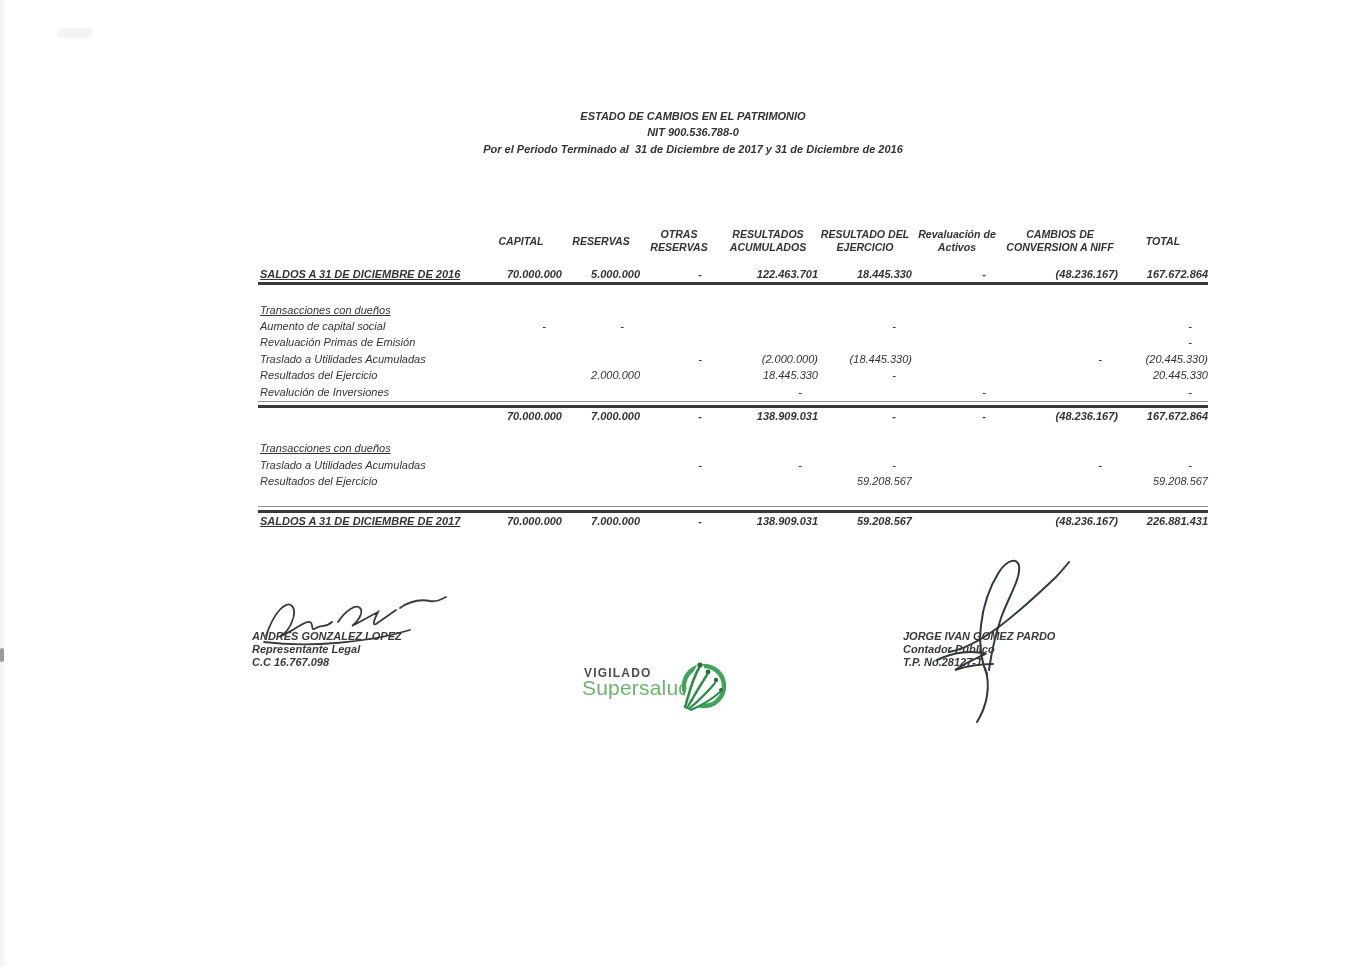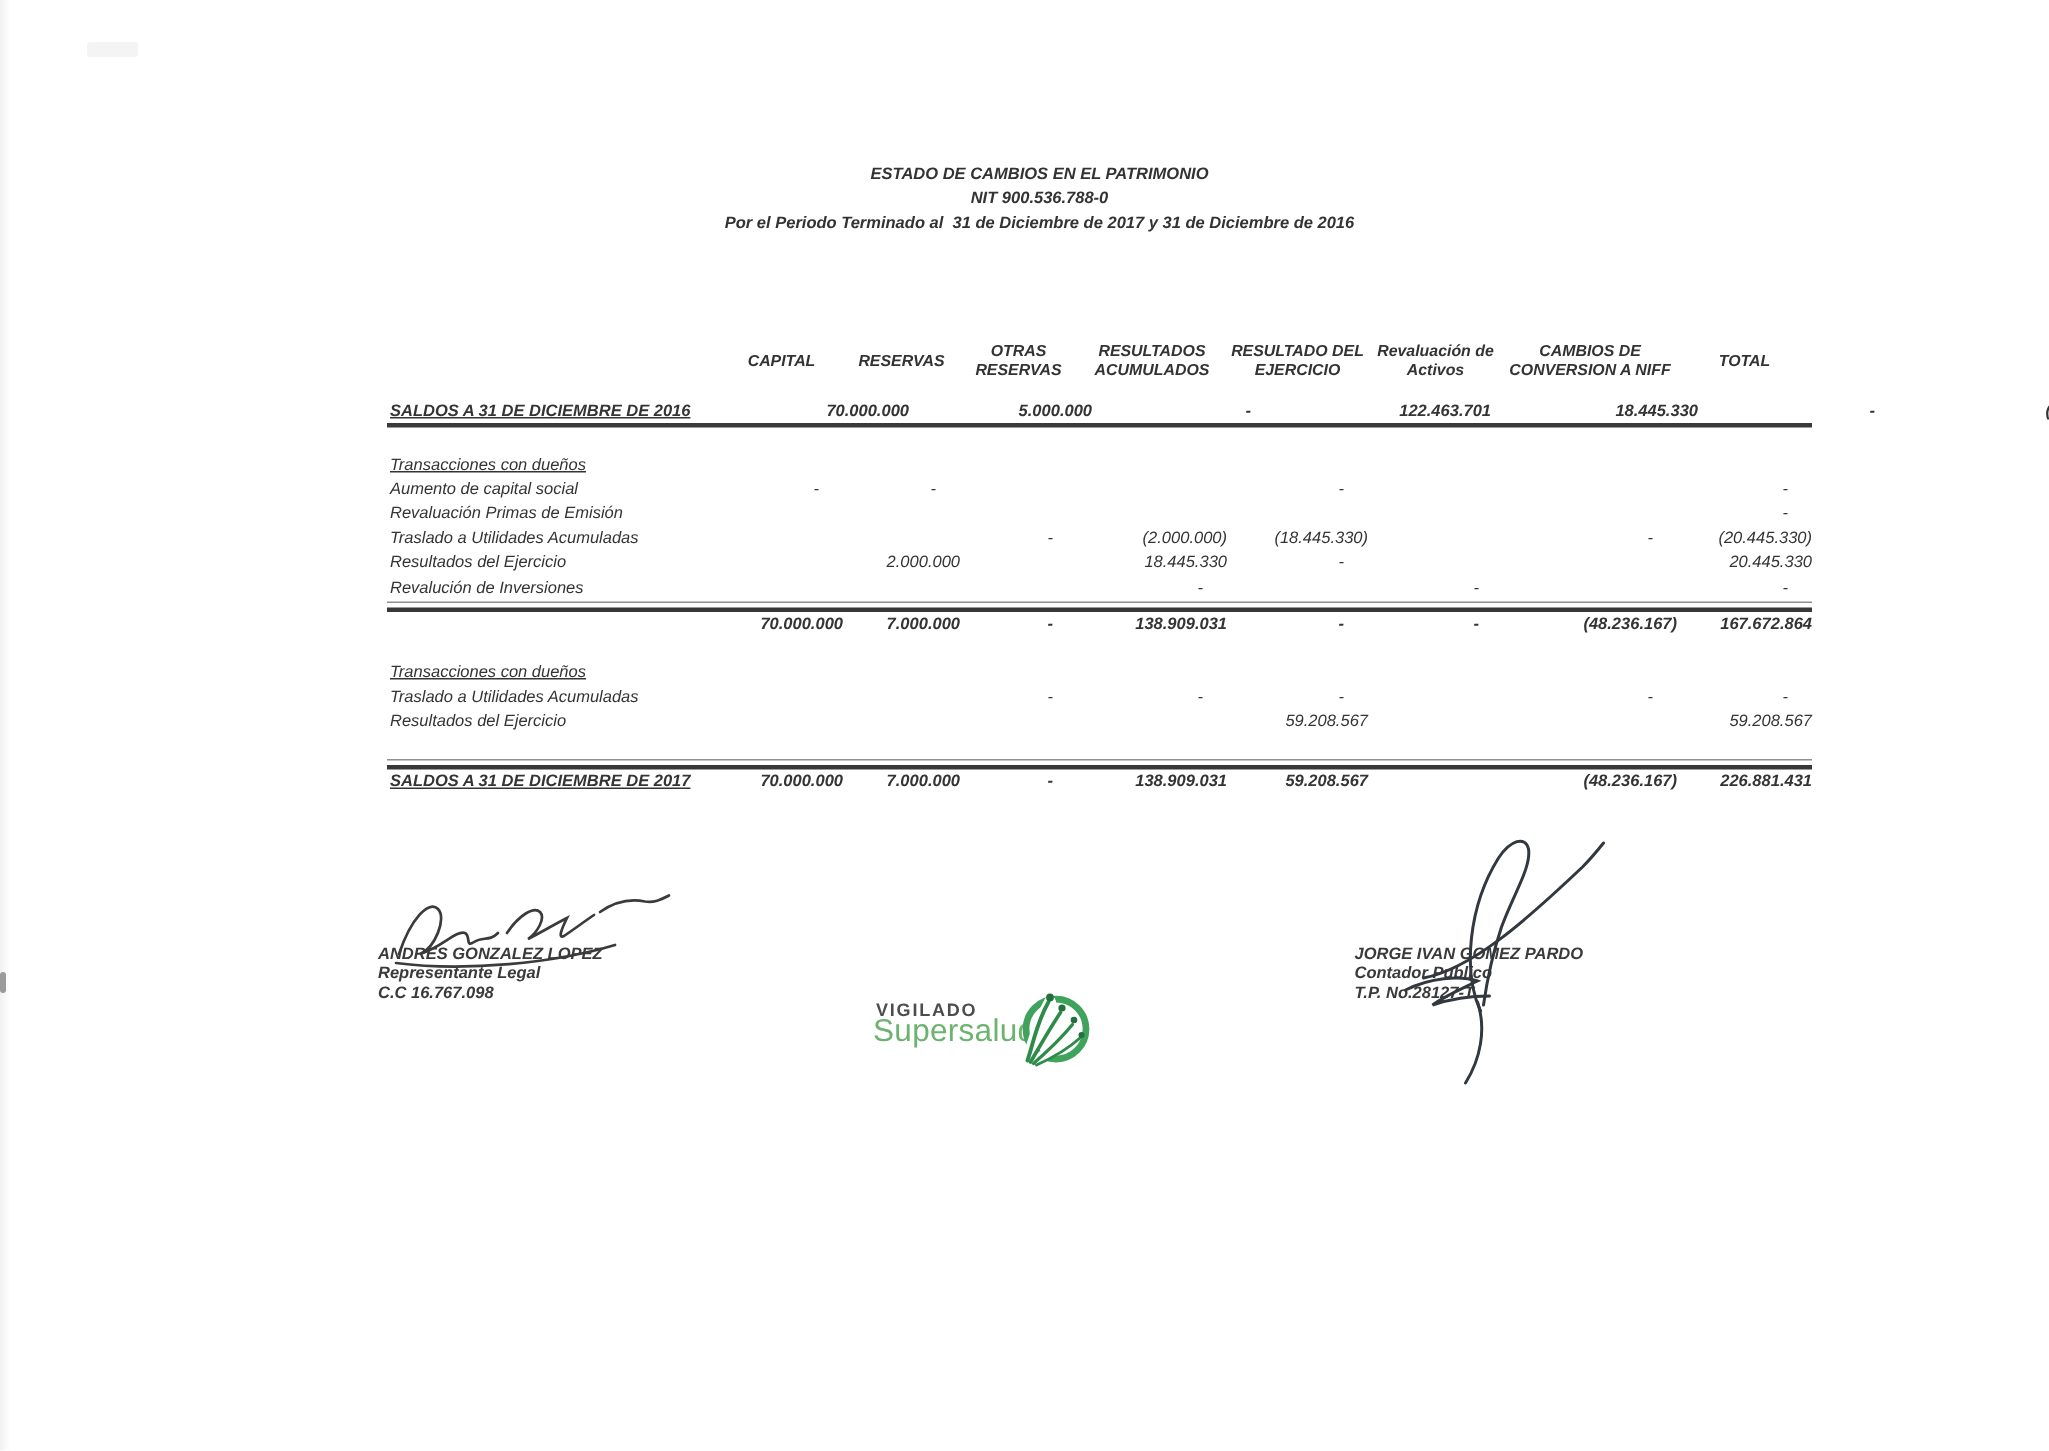--- a/index.html
+++ b/index.html
@@ -26,21 +26,21 @@
     line-height:12.6px;display:flex;align-items:center;justify-content:center;padding:0 2px;color:#333;
   }
   .trow{height:16.4px;align-items:center;}
   .cell{font-size:11px;font-style:italic;color:#343434;}
   .label{padding-left:2px;white-space:nowrap;}
   .num{text-align:right;white-space:nowrap;}
   .dash{padding-right:16px;}
   .total .cell{font-weight:bold;}
   .section{font-weight:normal;text-decoration:underline;text-decoration-thickness:1.3px;}
   .u{text-decoration:underline;text-decoration-thickness:1.4px;}
-  .rule-thick{border-bottom:3px solid #3a3a3a;gap:44px;}
+  .rule-thick{border-bottom:3px solid #3a3a3a;}
   .rule-double{height:3px;border-top:1.2px solid #8f8f8f;border-bottom:3px solid #383838;margin:1px 0 0 0;}
   .spacer{height:16px;}
 
   
   .sig-block{position:absolute;}
   .sig-name{font-size:11px;font-weight:bold;font-style:italic;color:#3a3a3a;line-height:13px;white-space:nowrap;}
   .sig-svg{position:absolute;pointer-events:none;}
 
   
   .logo{position:absolute;left:582px;top:664px;width:145px;height:52px;}

